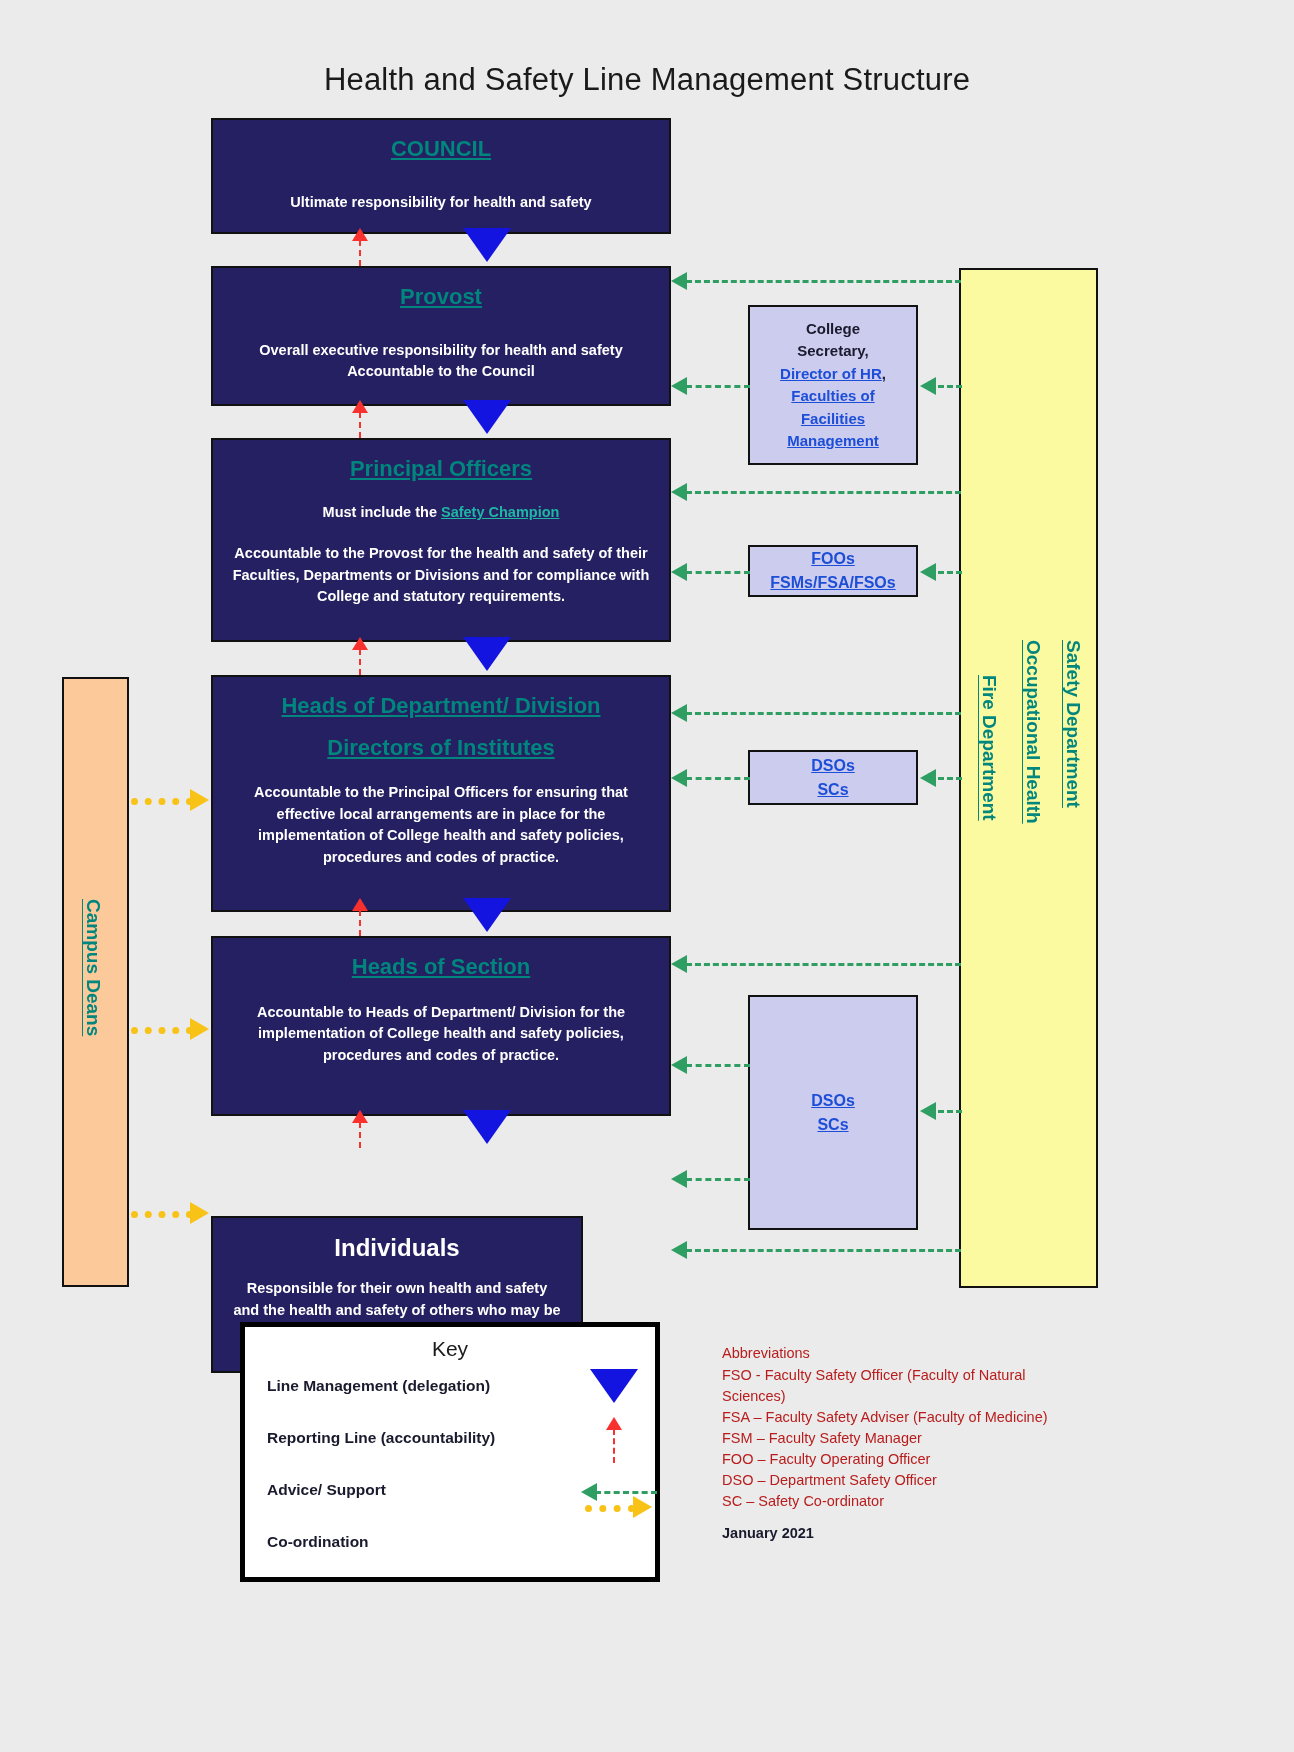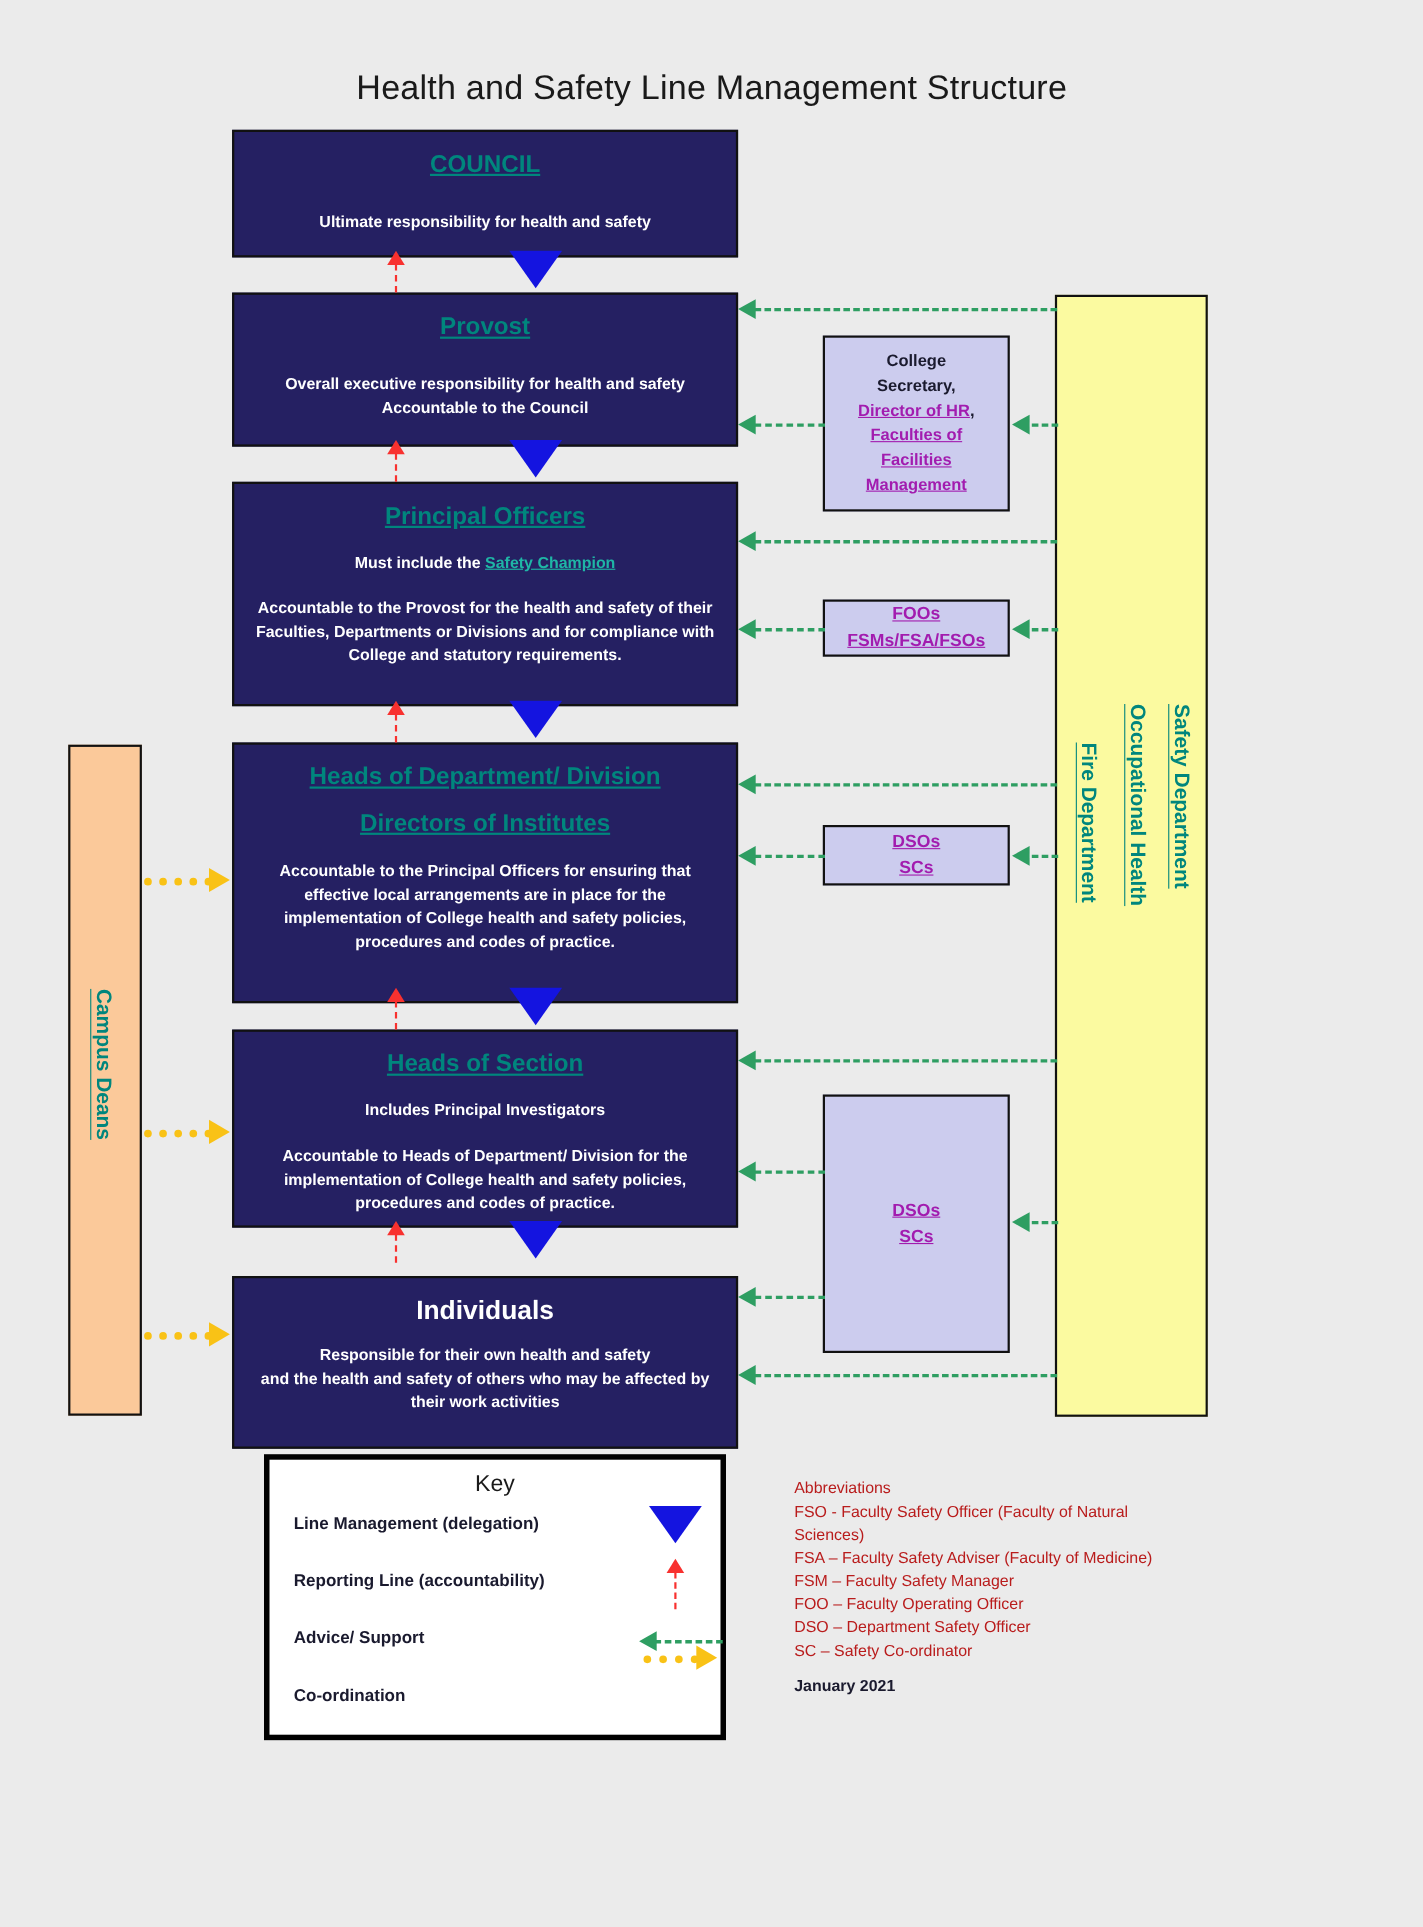--- a/index.html
+++ b/index.html
@@ -80,21 +80,21 @@
     align-items: center;
     justify-content: center;
     text-align: center;
     font-size: 15px;
     font-weight: bold;
     color: #1a1a2e;
     line-height: 1.5;
     padding: 6px;
   }
   .lav-link {
-    color: #a21caf;
+    color: #1d4ed8;
     text-decoration: underline;
   }
   
   #yellow-band {
     position: absolute;
     background: #fbfaa0;
     border: 2px solid #111111;
     box-sizing: border-box;
   }
   .vlabel {
@@ -237,25 +237,24 @@
   <div class="navy-box" style="left:211px; top:438px; width:460px; height:204px;">
     <div class="navy-title">Principal Officers</div>
     <div class="navy-sub">
       <span>Must include the </span><span class="teal-inline">Safety Champion</span>
     </div>
     <div class="navy-body" style="margin-top:20px;">Accountable to the Provost for the health and safety of their Faculties, Departments or Divisions and for compliance with College and statutory requirements.</div>
   </div>
 
   <div class="navy-box" style="left:211px; top:936px; width:460px; height:180px;">
     <div class="navy-title">Heads of Section</div>
-    <div class="navy-sub">Includes Principal Investigators</div>
     <div class="navy-body" style="margin-top:20px;">Accountable to Heads of Department/ Division for the implementation of College health and safety policies, procedures and codes of practice.</div>
   </div>
 
-  <div class="navy-box" style="left:211px; top:1160px; width:460px; height:157px;text-align:center;">
+  <div class="navy-box" style="left:211px; top:1216px; width:372px; height:157px;text-align:center;">
     <div class="navy-title plain">Individuals</div>
     <div class="navy-body" style="white-space:pre-line; margin-top:14px;">Responsible for their own health and safety
 and the health and safety of others who may be affected by
 their work activities</div>
   </div>
 
   <div class="lav-box" style="left:748px; top:305px; width:170px; height:160px;">
     <div>College</div>
     <div>Secretary,</div>
     <div><span class="lav-link">Director of HR</span><span>,</span></div>

